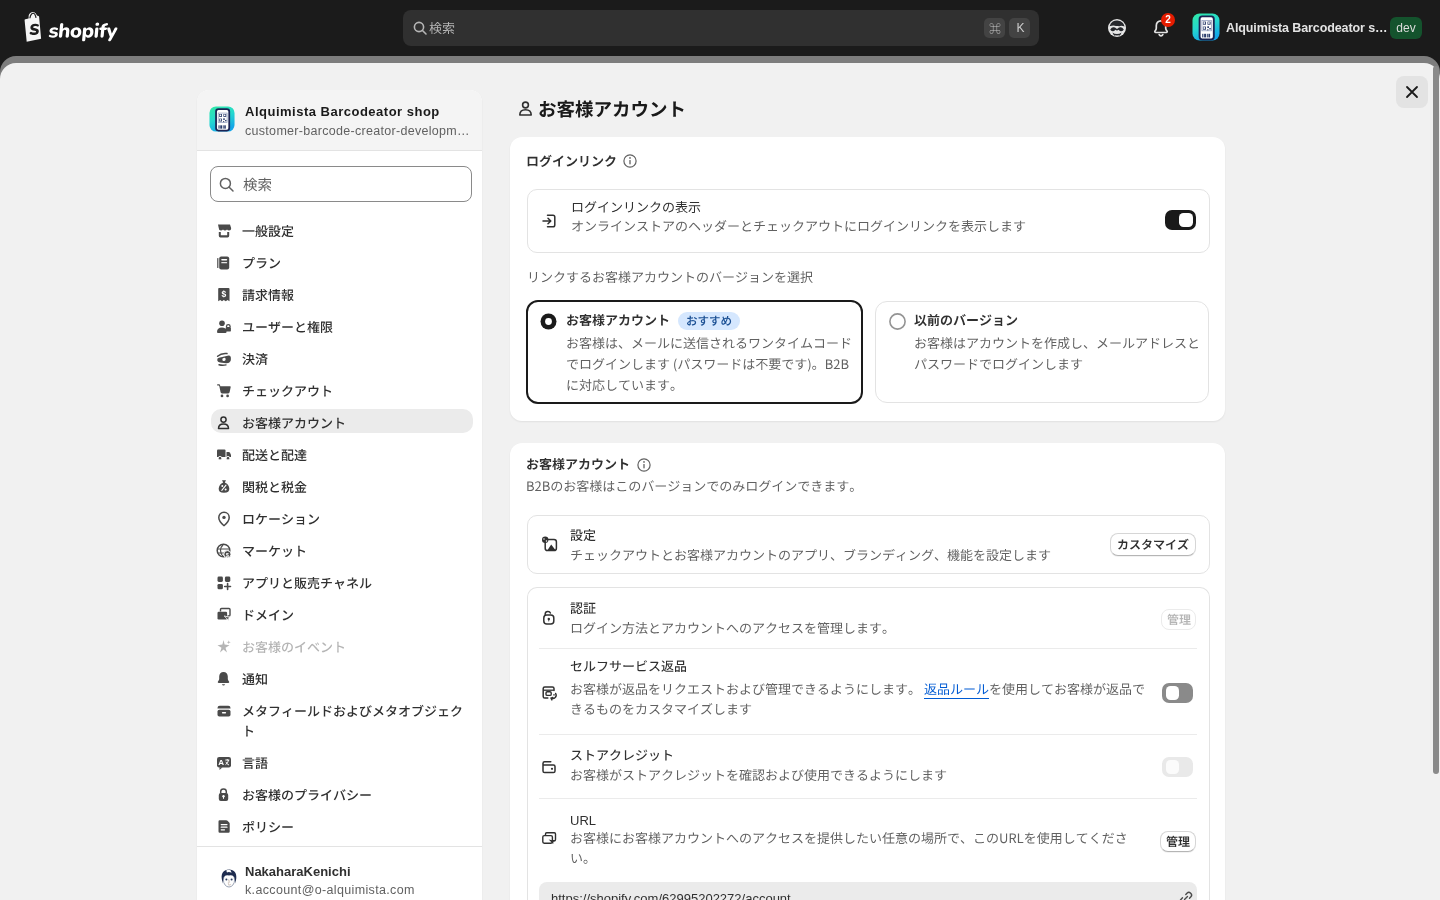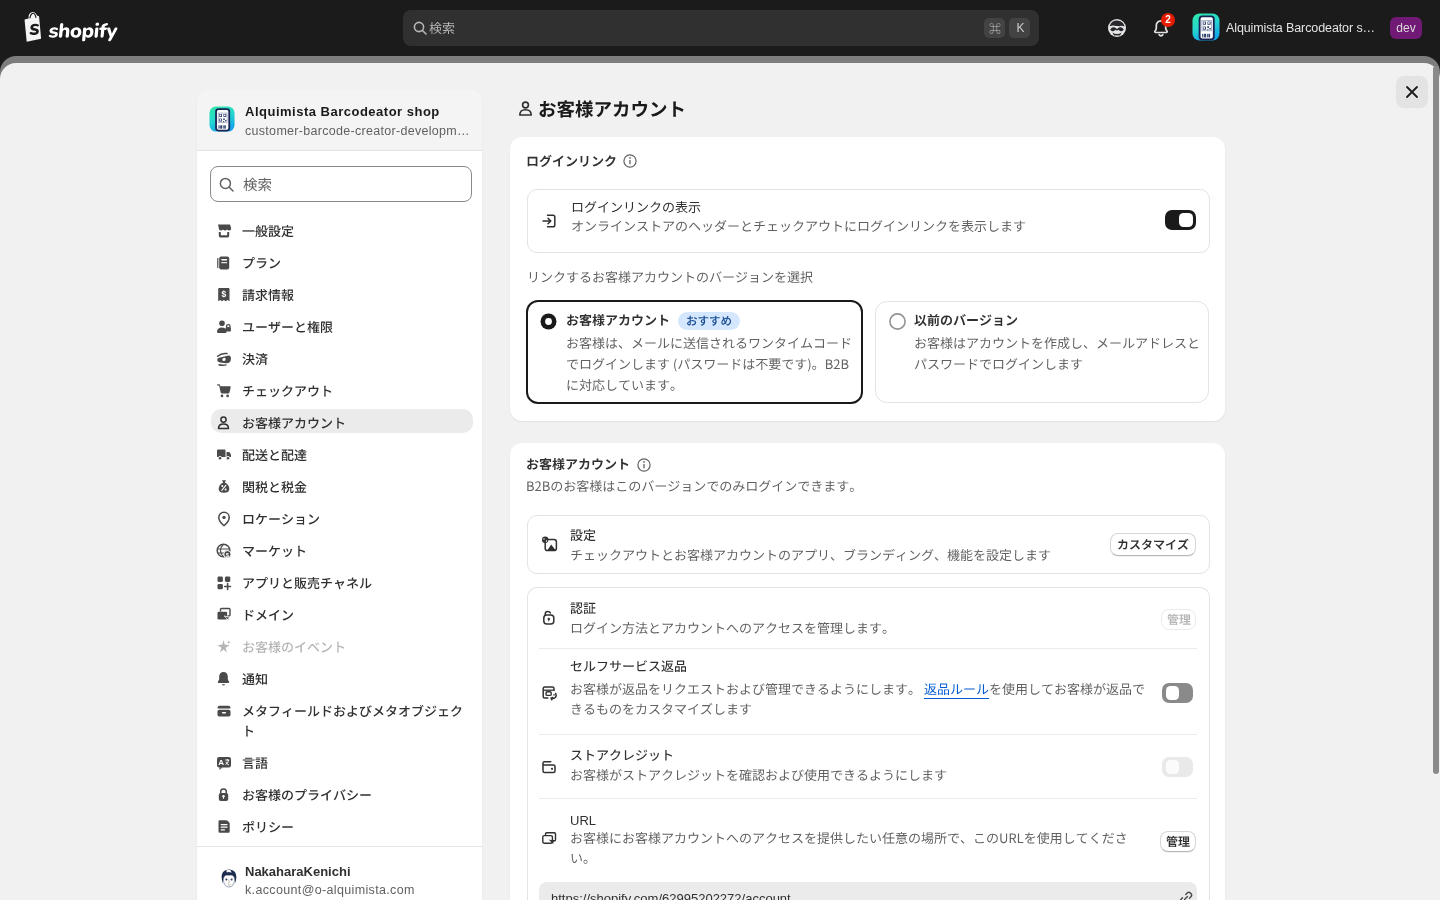--- a/index.html
+++ b/index.html
@@ -76,22 +76,22 @@
 <rect x="10.9" y="13.6" width="3.1" height="3.1" fill="#2c3e6d"></rect>
     <rect x="11.5" y="14.2" width="1.6" height="1.6" fill="#fff"></rect>
 <rect x="15.3" y="13.3" width="1.7" height="1.7" fill="#2c3e6d"></rect>
     <rect x="17.3" y="15" width="1.5" height="1.5" fill="#2c3e6d"></rect>
 <rect x="15.2" y="16.2" width="1.2" height="1.2" fill="#2c3e6d"></rect>
 <rect x="10.2" y="20.8" width="1.2" height="3.6" fill="#2c3e6d"></rect>
     <rect x="12.1" y="20.8" width="1.9" height="3.6" fill="#2c3e6d"></rect>
 <rect x="14.8" y="20.8" width="1" height="3.6" fill="#2c3e6d"></rect>
     <rect x="16.4" y="20.8" width="1.7" height="3.6" fill="#2c3e6d"></rect>
 </svg>
-<div class="abs" style="left:1226px;top:21px;font-size:12.5px;font-weight:normal;color:#e3e3e3;letter-spacing:-0.1px">Alquimista Barcodeator s…</div>
-<div class="abs" style="left:1390px;top:17px;width:32px;height:22px;background:#701a75;border-radius:6px;color:#dcdcdc;font-size:12px;text-align:center;line-height:22px">dev</div>
+<div class="abs" style="left:1226px;top:21px;font-size:12.5px;font-weight:bold;color:#e3e3e3;letter-spacing:-0.1px">Alquimista Barcodeator s…</div>
+<div class="abs" style="left:1390px;top:17px;width:32px;height:22px;background:#14532d;border-radius:6px;color:#dcdcdc;font-size:12px;text-align:center;line-height:22px">dev</div>
 <div class="abs" style="left:197px;top:90px;width:285px;height:810px;background:#fff;border-radius:12px 12px 0 0;box-shadow:0 1px 2px rgba(0,0,0,0.07)"></div>
 <div class="abs" style="left:197px;top:90px;width:285px;height:61px;background:#f4f4f4;border-radius:12px 12px 0 0;border-bottom:1px solid #e3e3e3"></div>
 <svg class="abs" style="left:209px;top:106px" width="26" height="26" viewBox="0 0 28 28">
 <defs>
       <linearGradient id="gr209" x1="0.1" y1="0" x2="0.5" y2="1">
 <stop offset="0" stop-color="#30e8a8"></stop>
         <stop offset="0.5" stop-color="#25d8cf"></stop>
         <stop offset="1" stop-color="#14a5e8"></stop>
       </linearGradient>
     </defs>

